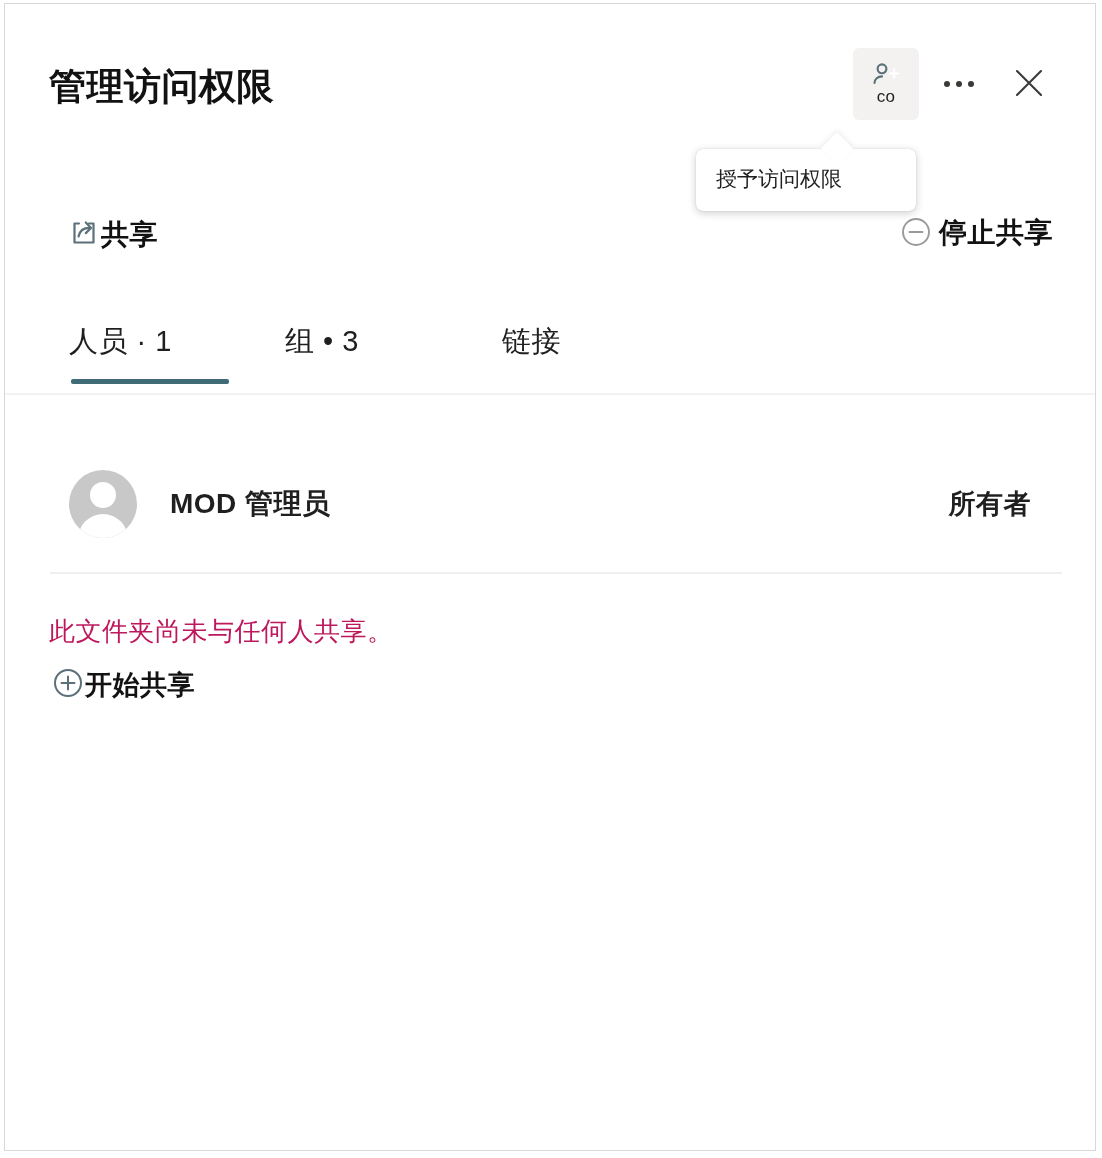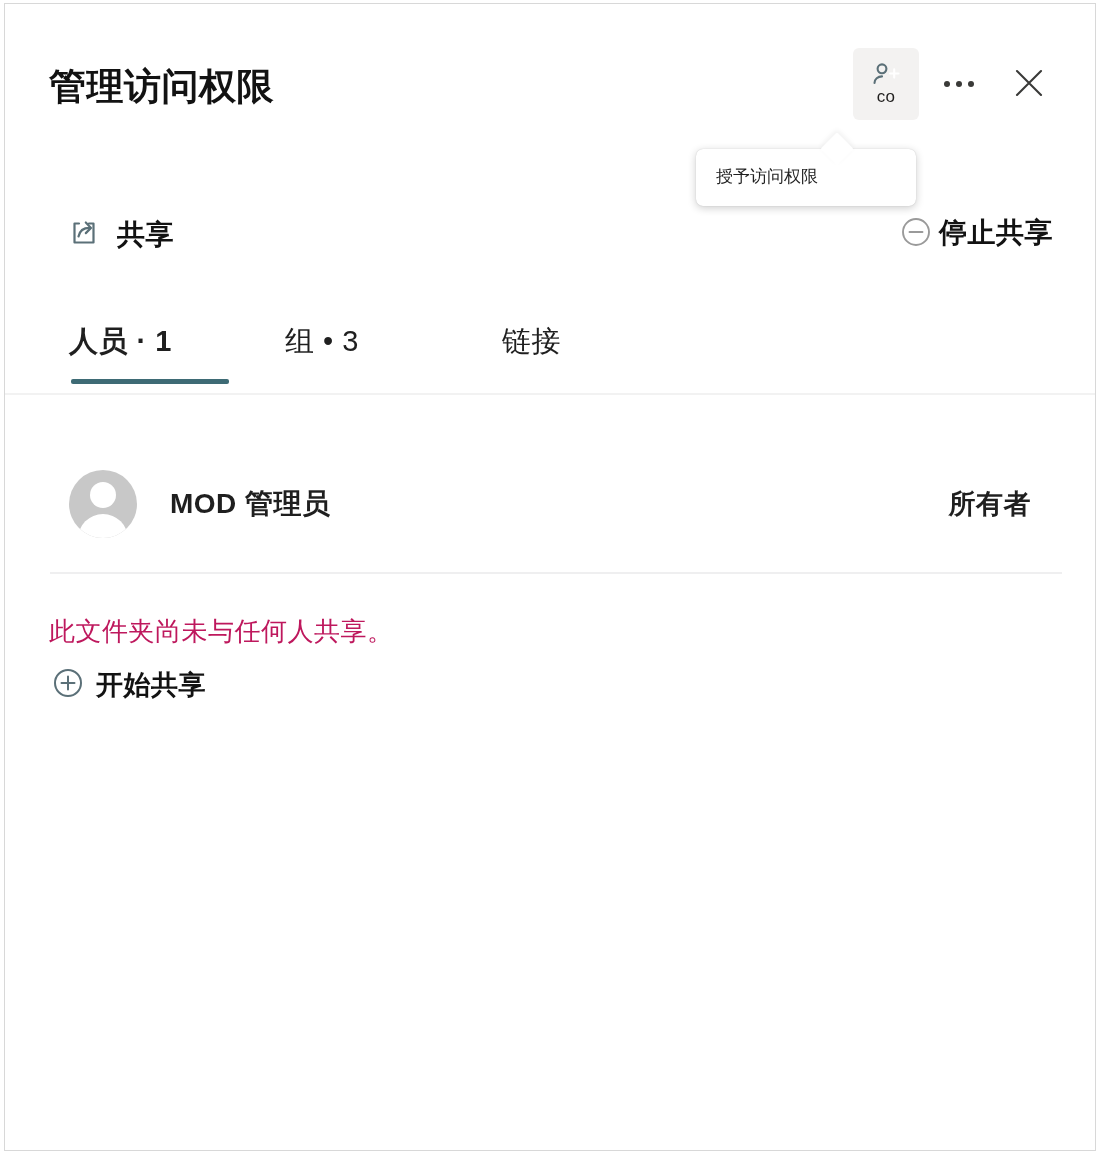--- a/index.html
+++ b/index.html
@@ -100,21 +100,21 @@
   
   .tooltip {
     position: absolute;
     left: 691px;
     top: 145px;
     min-width: 180px;
     background: #ffffff;
     border-radius: 7px;
     box-shadow: 0 2px 9px rgba(0,0,0,0.20), 0 0 1px rgba(0,0,0,0.22);
     padding: 16px 20px 18px 20px;
-    font-size: 17px;
+    font-size: 21px;
     color: #1f1f1f;
     white-space: nowrap;
   }
   .tooltip:after {
     content: "";
     position: absolute;
     top: -12px;
     left: 129px;
     width: 24px;
     height: 24px;
@@ -159,21 +159,20 @@
     letter-spacing: 0.5px;
   }
 
   
   .share-row {
     position: absolute;
     left: 62px;
     top: 212px;
     display: flex;
     align-items: center;
-    gap: 16px;
   }
   .share-label {
     font-size: 28px;
     font-weight: 700;
     color: #121212;
     letter-spacing: 0.5px;
   }
   .stop-share {
     position: absolute;
     right: 42px;
@@ -210,21 +209,21 @@
     padding: 0;
     cursor: pointer;
     font-family: "Liberation Sans", sans-serif;
     font-size: 29px;
     color: #1f1f1f;
     letter-spacing: 0.5px;
     display: flex;
     align-items: flex-start;
     padding-top: 12px;
   }
-  .tab.active { font-weight: 700; }
+  .tab.active { font-weight: 400; }
   .tab .underline {
     position: absolute;
     left: 2px;
     bottom: 10px;
     width: 158px;
     height: 5px;
     background: #3e6b75;
     border-radius: 2px;
   }
   .tab-peoples { left: 64px; }
@@ -313,21 +312,21 @@
     font-weight: 400;
     color: #be185d;
     letter-spacing: 0.5px;
   }
   .start-share {
     position: absolute;
     left: 46px;
     top: 662px;
     display: flex;
     align-items: flex-end;
-    gap: 11px;
+    gap: 0;
     background: transparent;
     border: none;
     cursor: pointer;
     padding: 0;
   }
   .start-share-label {
     font-size: 27px;
     font-weight: 700;
     color: #121212;
     letter-spacing: 0.5px;

